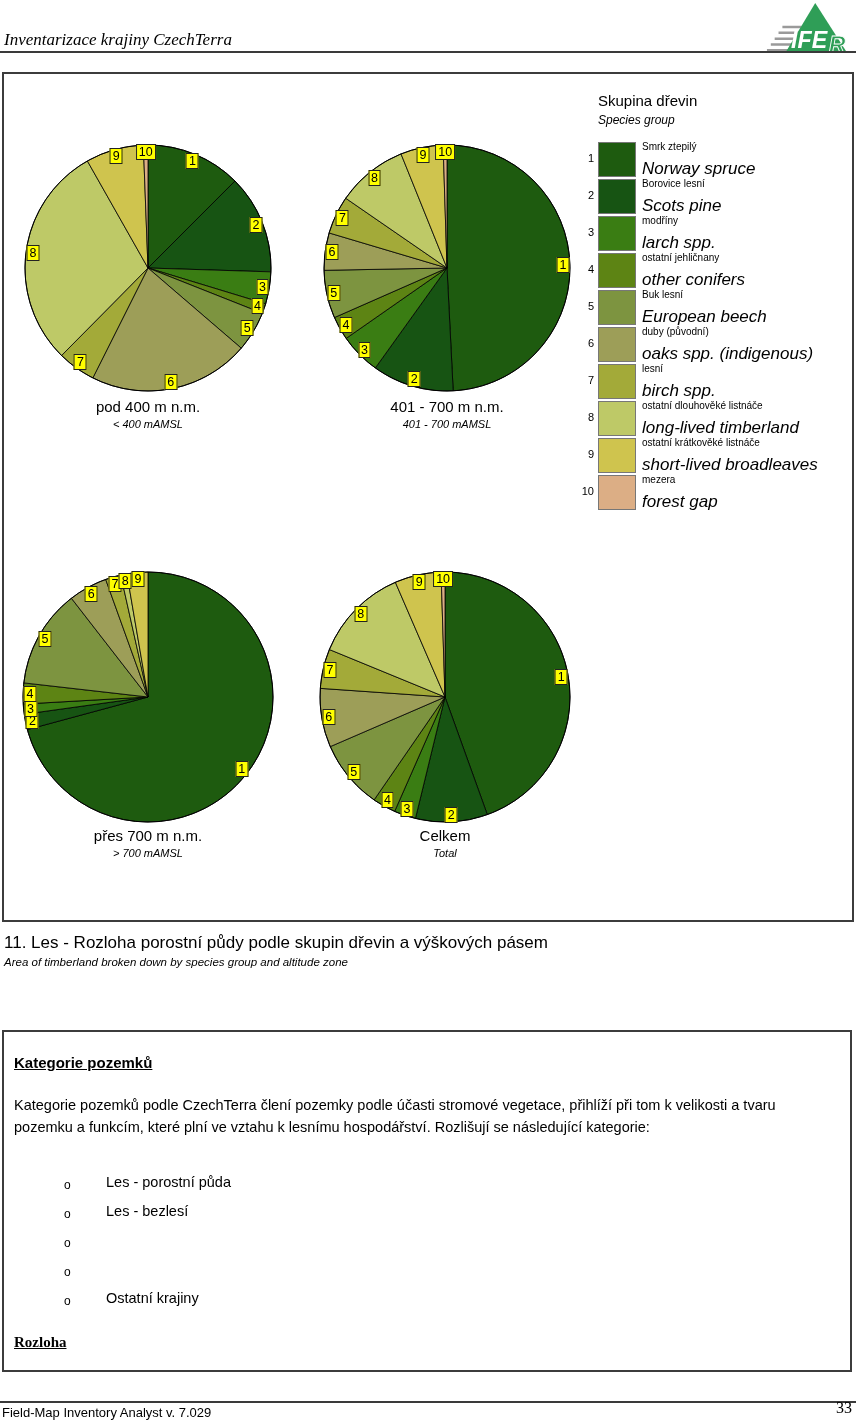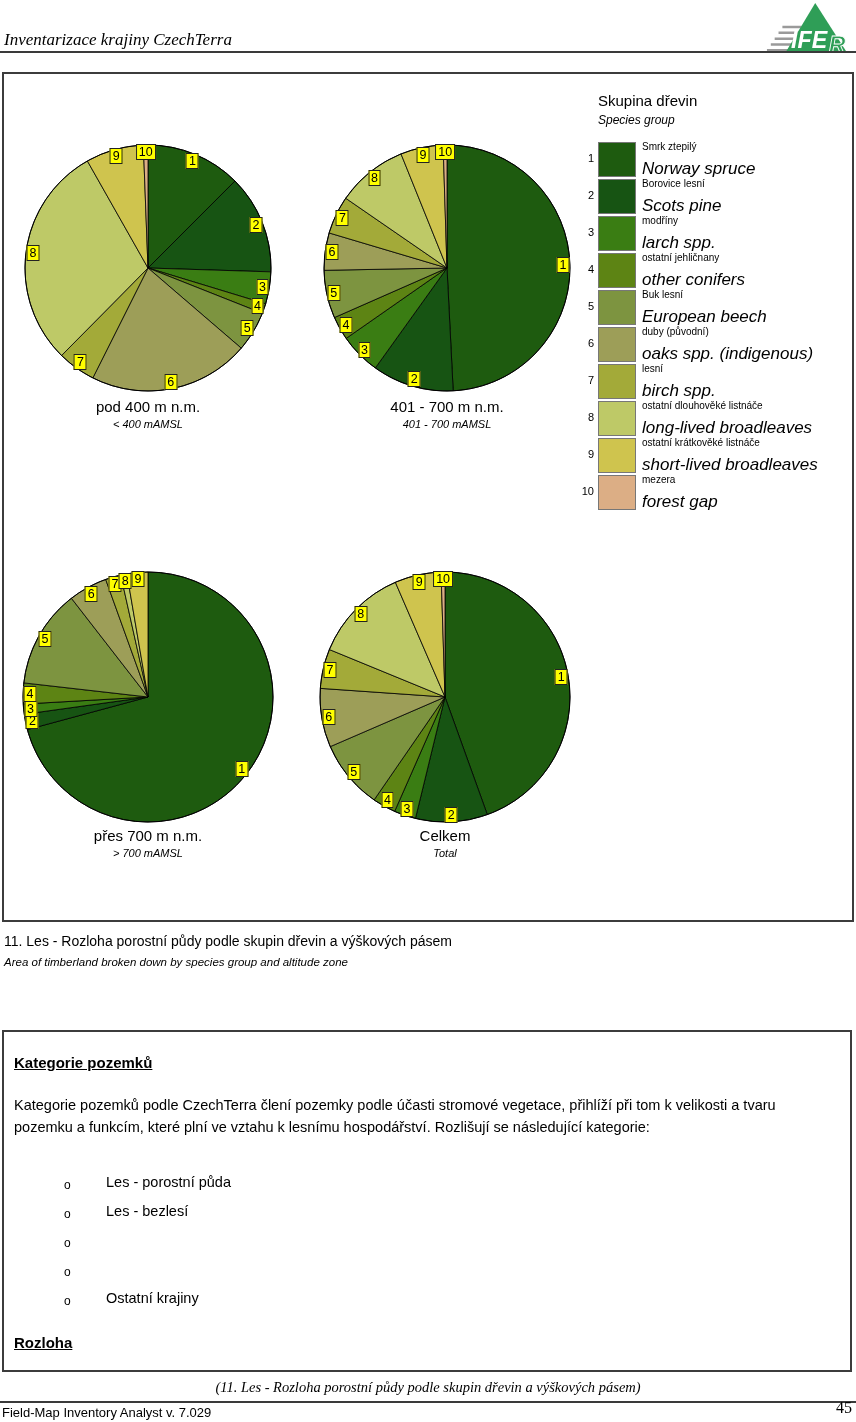--- a/index.html
+++ b/index.html
@@ -29,21 +29,21 @@
   .legend{position:absolute;left:580px;top:88px;width:266px;}
   .legend-title{position:absolute;left:18px;top:4px;font-size:15px;}
   .legend-sub{position:absolute;left:18px;top:25px;font-size:12px;font-style:italic;}
   .legend-rows{position:absolute;left:0;top:53px;width:266px;}
   .lrow{position:relative;height:37px;}
   .lnum{position:absolute;left:0;top:11px;width:14px;text-align:right;font-size:11px;}
   .lswatch{position:absolute;left:18px;top:1px;width:36px;height:33px;border:1px solid #777;}
   .lname{position:absolute;left:62px;top:0;font-size:10px;white-space:nowrap;}
   .lsub{position:absolute;left:62px;top:18px;font-size:17px;font-style:italic;white-space:nowrap;}
   
-  .cap-cs{position:absolute;left:4px;top:933px;font-size:14px;}
+  .cap-cs{position:absolute;left:4px;top:933px;font-size:17px;}
   .cap-en{position:absolute;left:4px;top:956px;font-size:11.5px;font-style:italic;}
   
   .def-hdr{position:absolute;left:2px;top:1000px;width:846px;height:22px;border:2px solid #3c3c3c;
            background:#b0d271;text-align:center;font-weight:bold;font-size:13.5px;line-height:22px;}
   .def-box{position:absolute;left:2px;top:1030px;width:846px;height:338px;border:2px solid #3c3c3c;background:#fff;}
   .def-h{position:absolute;left:10px;font-size:15px;font-weight:bold;text-decoration:underline;}
   .def-p{position:absolute;left:10px;top:62px;width:822px;font-size:14.5px;line-height:22px;}
   .def-bullets{position:absolute;left:0;top:142px;width:846px;}
   .brow{position:relative;height:29px;}
   .bmark{position:absolute;left:60px;top:4px;font-size:12px;}
@@ -233,21 +233,21 @@
         <div class="lrow">
           <span class="lnum">7</span>
           <span class="lswatch" style="background:#a3aa39"></span>
           <span class="lname">lesní</span>
           <span class="lsub">birch spp.</span>
         </div>
         <div class="lrow">
           <span class="lnum">8</span>
           <span class="lswatch" style="background:#bec967"></span>
           <span class="lname">ostatní dlouhověké listnáče</span>
-          <span class="lsub">long-lived broadleaves</span>
+          <span class="lsub">long-lived timberland</span>
         </div>
         <div class="lrow">
           <span class="lnum">9</span>
           <span class="lswatch" style="background:#cfc44e"></span>
           <span class="lname">ostatní krátkověké listnáče</span>
           <span class="lsub">short-lived broadleaves</span>
         </div>
         <div class="lrow">
           <span class="lnum">10</span>
           <span class="lswatch" style="background:#dcae85"></span>
@@ -276,21 +276,20 @@
           <span class="bmark">o</span>
         </div>
         <div class="brow">
           <span class="bmark">o</span>
         </div>
         <div class="brow">
           <span class="bmark">o</span>
           <span class="btext">Ostatní krajiny</span>
         </div>
       </div>
-    <div class="def-h" style="top:302px;">Rozloha</div>
+    <div class="def-h" style="top:302px;font-family:Liberation Serif, serif;">Rozloha</div>
   </div>
 
-  <div class="foot-ref">(11. Les - Rozloha porostní půdy podle skupin dřevin a výškových pásem)</div>
   <div class="foot-rule"></div>
   <div class="foot-ver">Field-Map Inventory Analyst v. 7.029</div>
-  <div class="foot-page">45</div>
+  <div class="foot-page">33</div>
 
 </div>
 
 </body></html>

